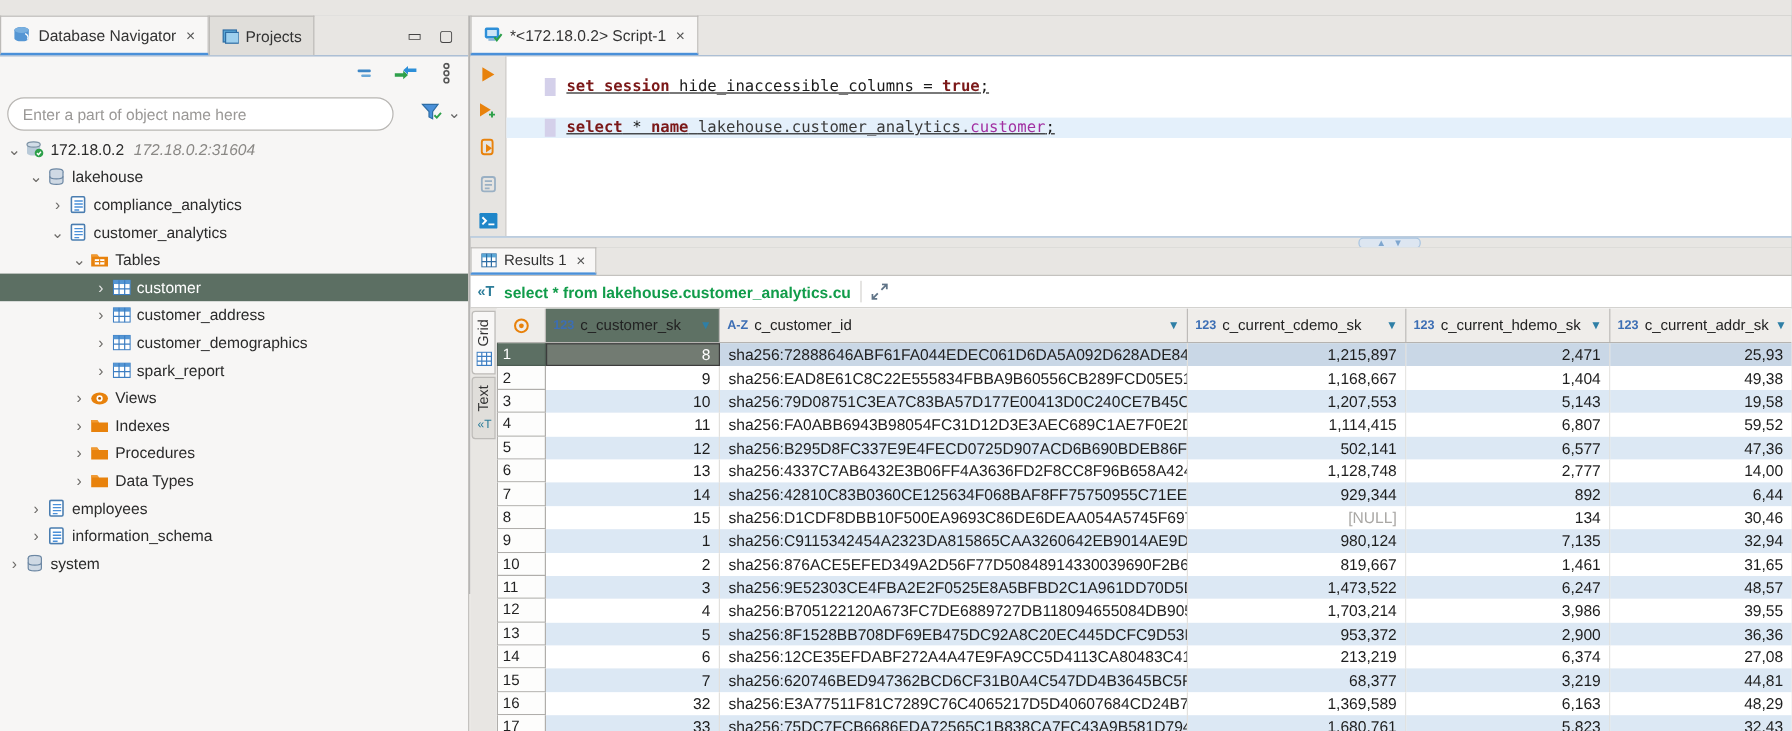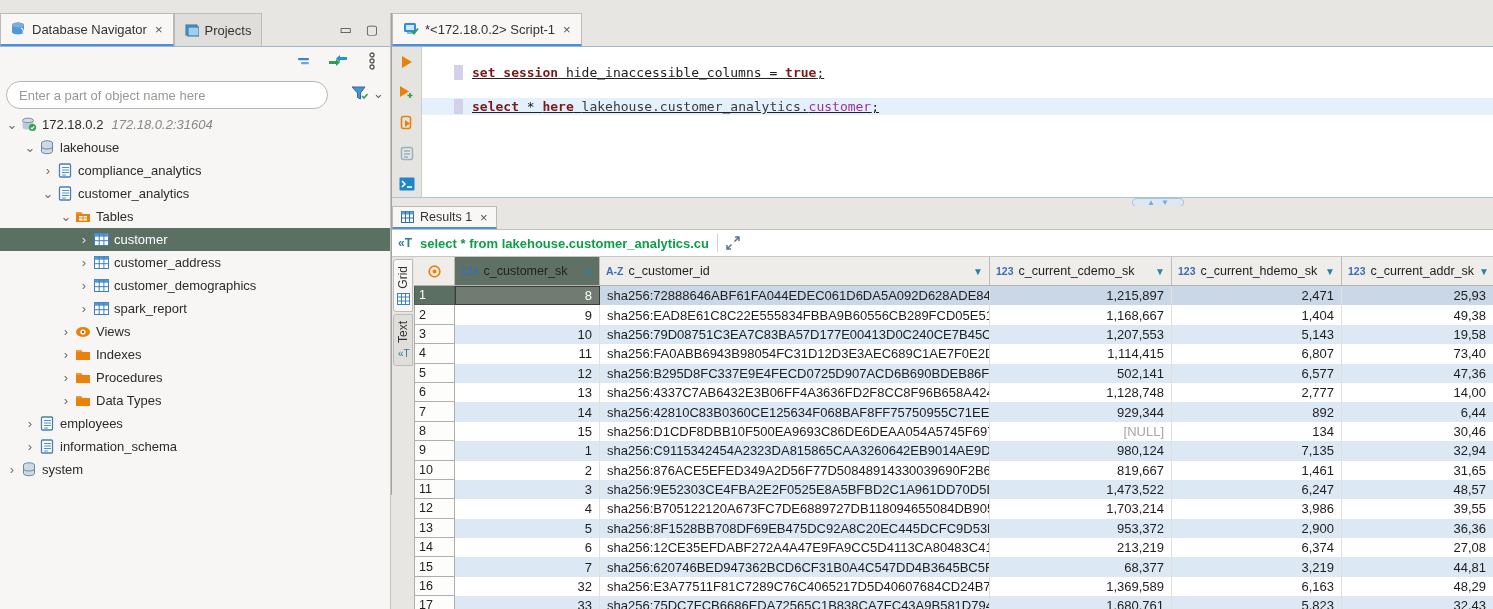--- a/index.html
+++ b/index.html
@@ -395,21 +395,21 @@
               <rect x="0.5" y="0.5" width="15" height="13" rx="1" fill="#1f86c9"></rect>
               <path d="M3 4l3 3-3 3" stroke="#fff" stroke-width="1.6" fill="none"></path>
               <path d="M8 10h5" stroke="#fff" stroke-width="1.6"></path>
             </svg>
         </span>
       </div>
       <div id="editor-code">
           <div class="code-line"></div>
           <div class="code-line"><span class="chgmark"></span><span class="tok-kw">set session</span><span class="tok-p"> hide_inaccessible_columns = </span><span class="tok-kw">true</span><span class="tok-p">;</span></div>
           <div class="code-line"></div>
-          <div class="code-line hl"><span class="chgmark"></span><span class="tok-kw">select</span><span class="tok-p"> * </span><span class="tok-kw">here</span><span class="tok-p"> </span><span class="tok-sch">lakehouse.customer_analytics.</span><span class="tok-tbl">customer</span><span class="tok-p">;</span></div>
+          <div class="code-line hl"><span class="chgmark"></span><span class="tok-kw">select</span><span class="tok-p"> * </span><span class="tok-kw">name</span><span class="tok-p"> </span><span class="tok-sch">lakehouse.customer_analytics.</span><span class="tok-tbl">customer</span><span class="tok-p">;</span></div>
         </div>
     </div>
 
     <div id="sash">
       <div id="sash-grip">
         <span>▲</span>
         <span>▼</span>
       </div>
     </div>
 
@@ -516,21 +516,21 @@
               <div class="gcell num" style="width: 182px; flex: 0 0 182px;">1,207,553</div>
               <div class="gcell num" style="width: 170px; flex: 0 0 170px;">5,143</div>
               <div class="gcell num" style="width: 152px; flex: 0 0 152px;">19,58</div>
             </div>
             <div class="grow even">
               <div class="rownum">4</div>
               <div class="gcell num" style="width: 145px; flex: 0 0 145px;">11</div>
               <div class="gcell" style="width: 390px; flex: 0 0 390px;">sha256:FA0ABB6943B98054FC31D12D3E3AEC689C1AE7F0E2DDDA4</div>
               <div class="gcell num" style="width: 182px; flex: 0 0 182px;">1,114,415</div>
               <div class="gcell num" style="width: 170px; flex: 0 0 170px;">6,807</div>
-              <div class="gcell num" style="width: 152px; flex: 0 0 152px;">73,40</div>
+              <div class="gcell num" style="width: 152px; flex: 0 0 152px;">59,52</div>
             </div>
             <div class="grow odd">
               <div class="rownum">5</div>
               <div class="gcell num" style="width: 145px; flex: 0 0 145px;">12</div>
               <div class="gcell" style="width: 390px; flex: 0 0 390px;">sha256:B295D8FC337E9E4FECD0725D907ACD6B690BDEB86F28A8B</div>
               <div class="gcell num" style="width: 182px; flex: 0 0 182px;">502,141</div>
               <div class="gcell num" style="width: 170px; flex: 0 0 170px;">6,577</div>
               <div class="gcell num" style="width: 152px; flex: 0 0 152px;">47,36</div>
             </div>
             <div class="grow even">

